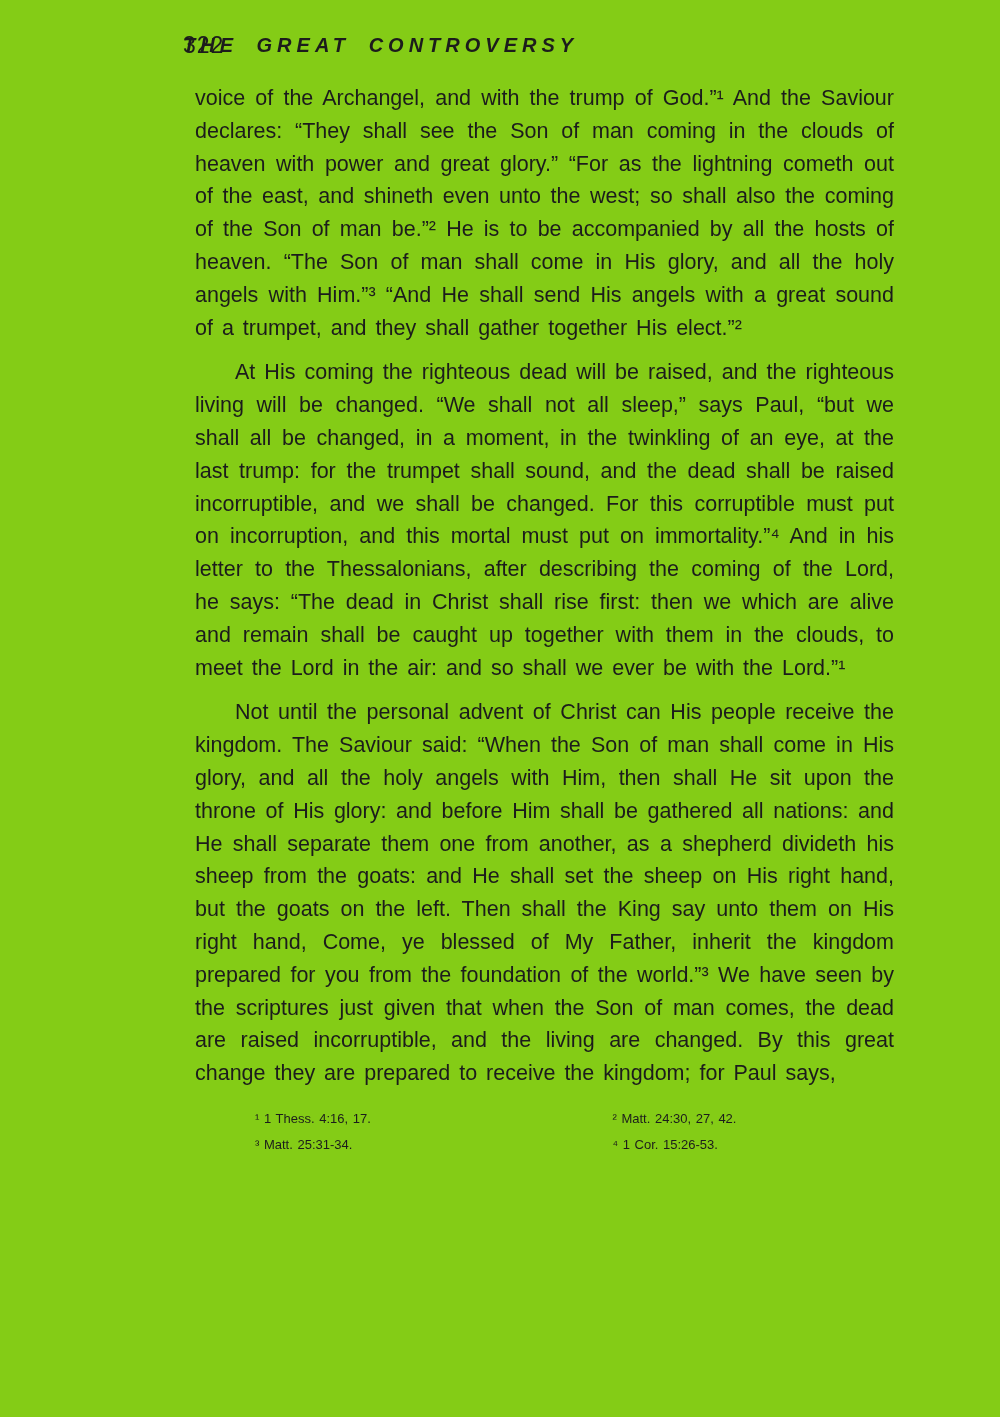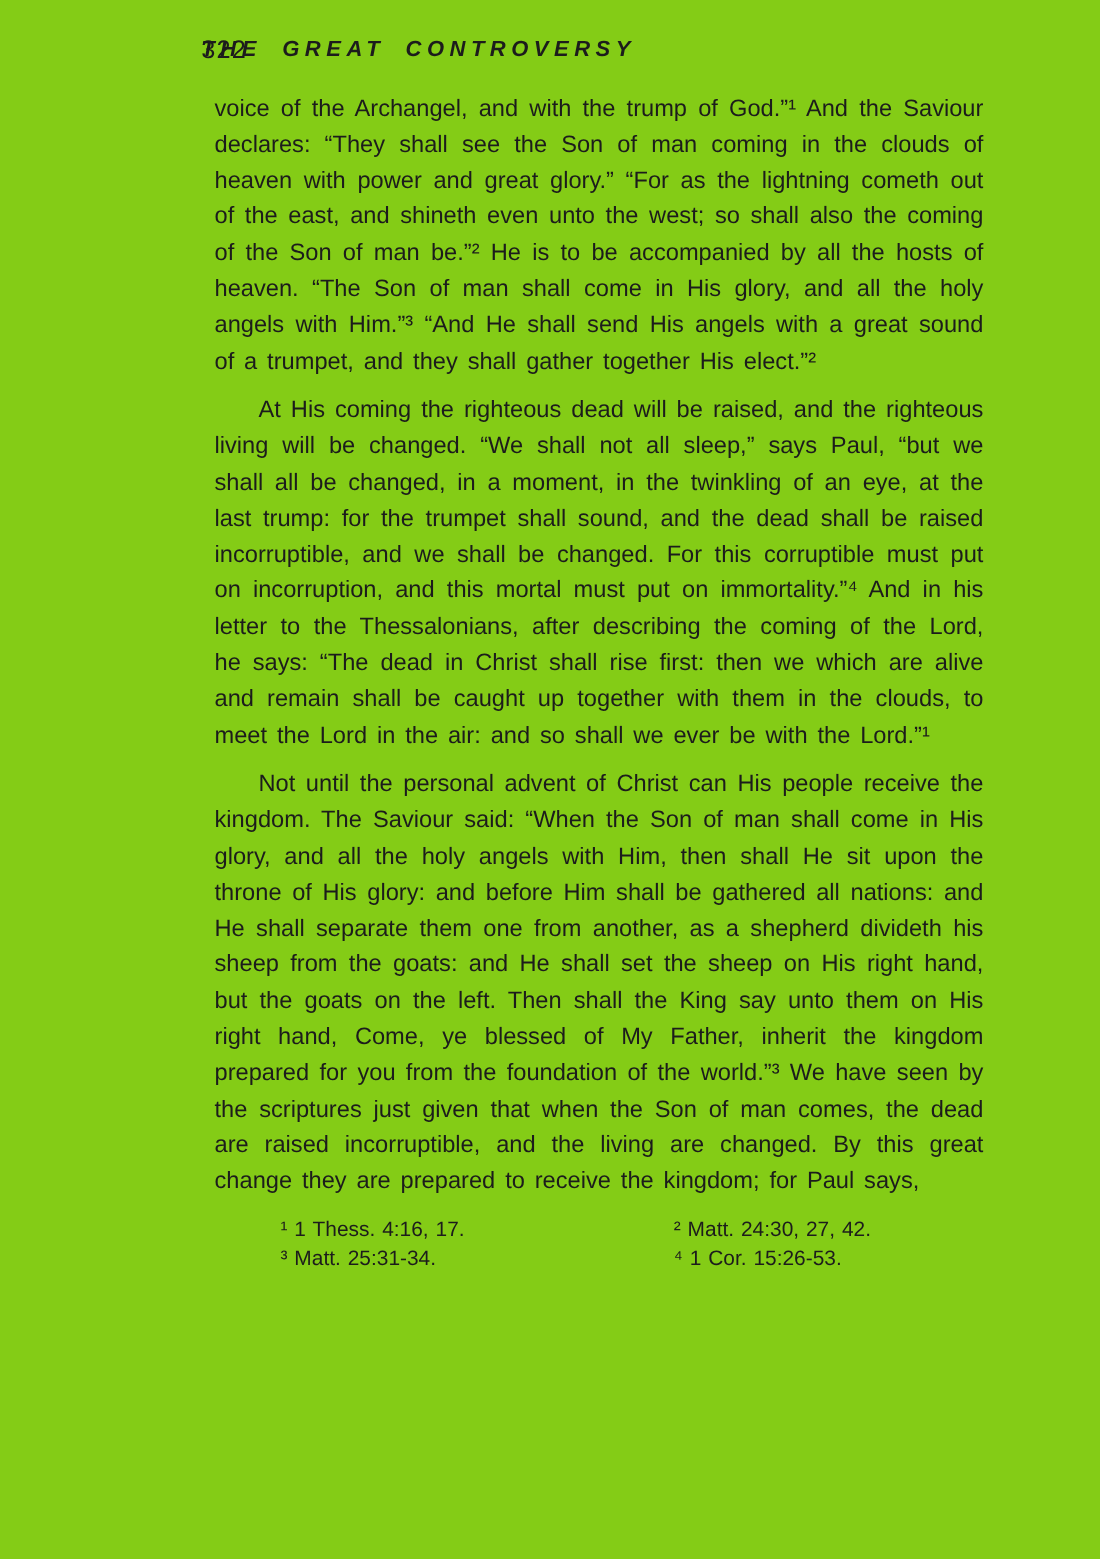--- a/index.html
+++ b/index.html
@@ -48,21 +48,21 @@
   }
   .para {
     margin: 12px;
   }
   .para.indent {
     text-indent: 40px;
   }
   .footnotes {
     display: flex;
     margin-top: 16px;
-    font-size: 19px;
+    font-size: 13px;
     line-height: 26px;
     word-spacing: 1px;
   }
   .fn-col {
     width: 50%;
     box-sizing: border-box;
   }
   .fn-col.left {
     padding-left: 72px;
   }

